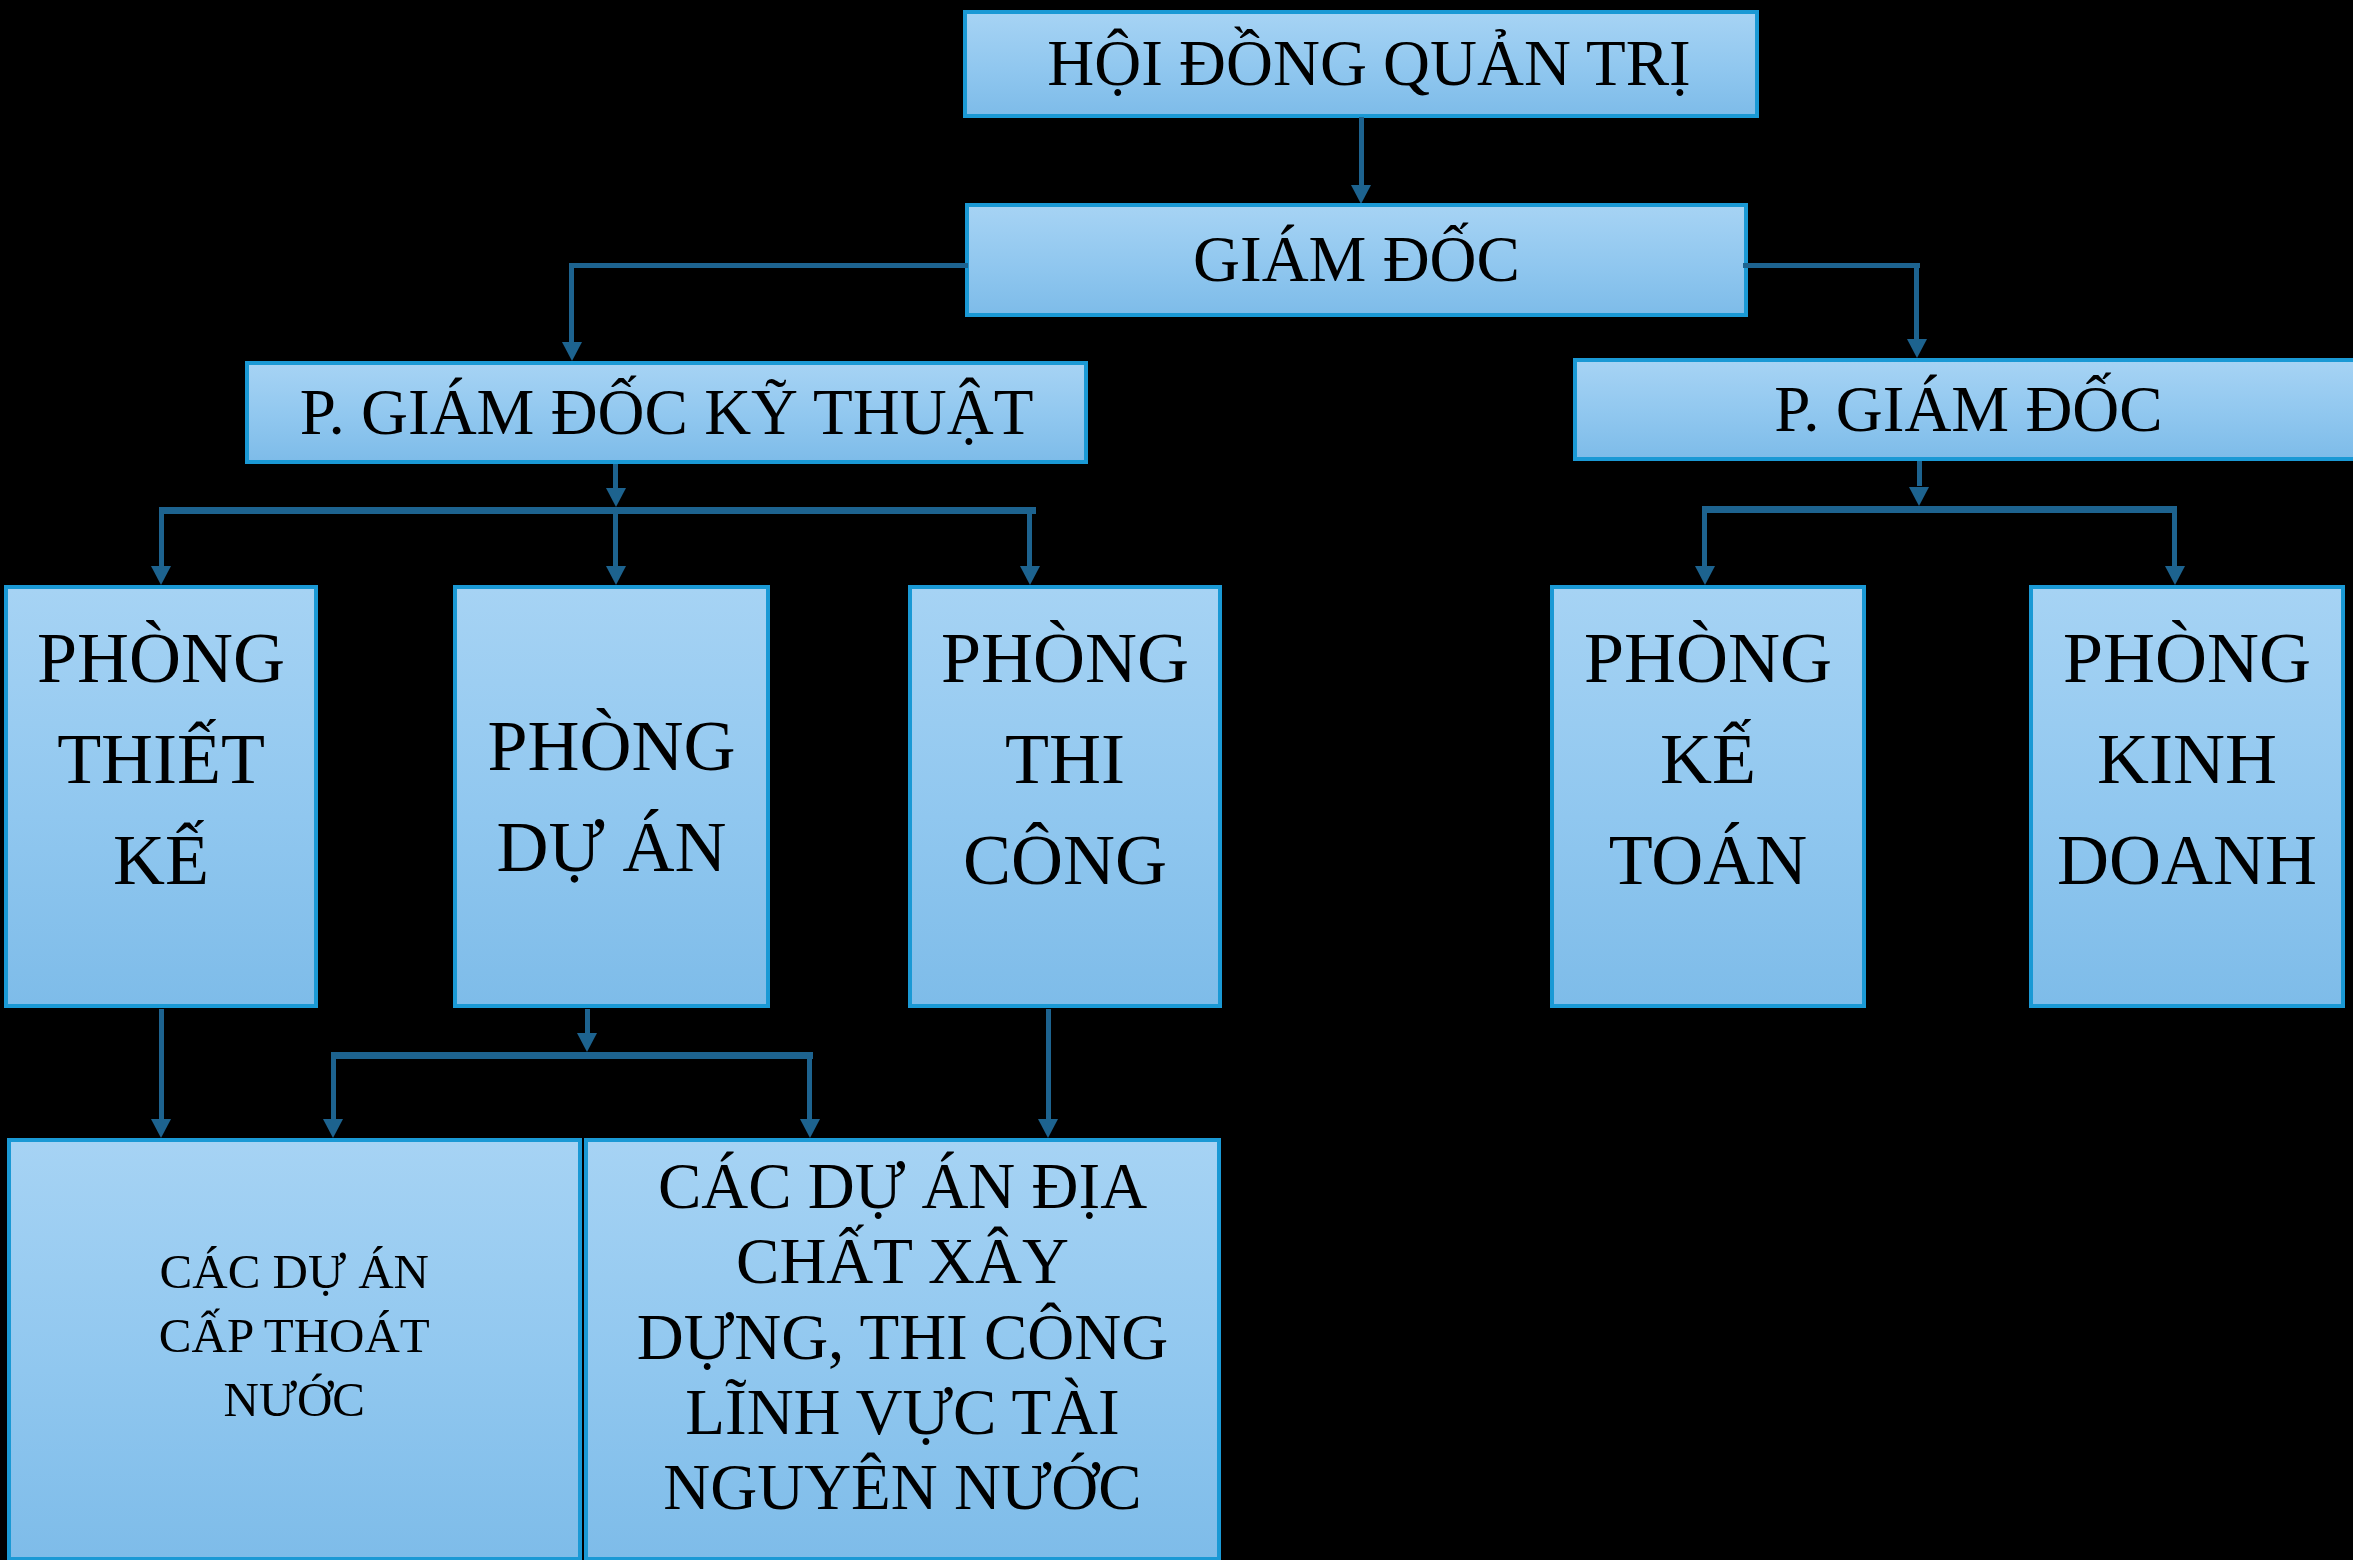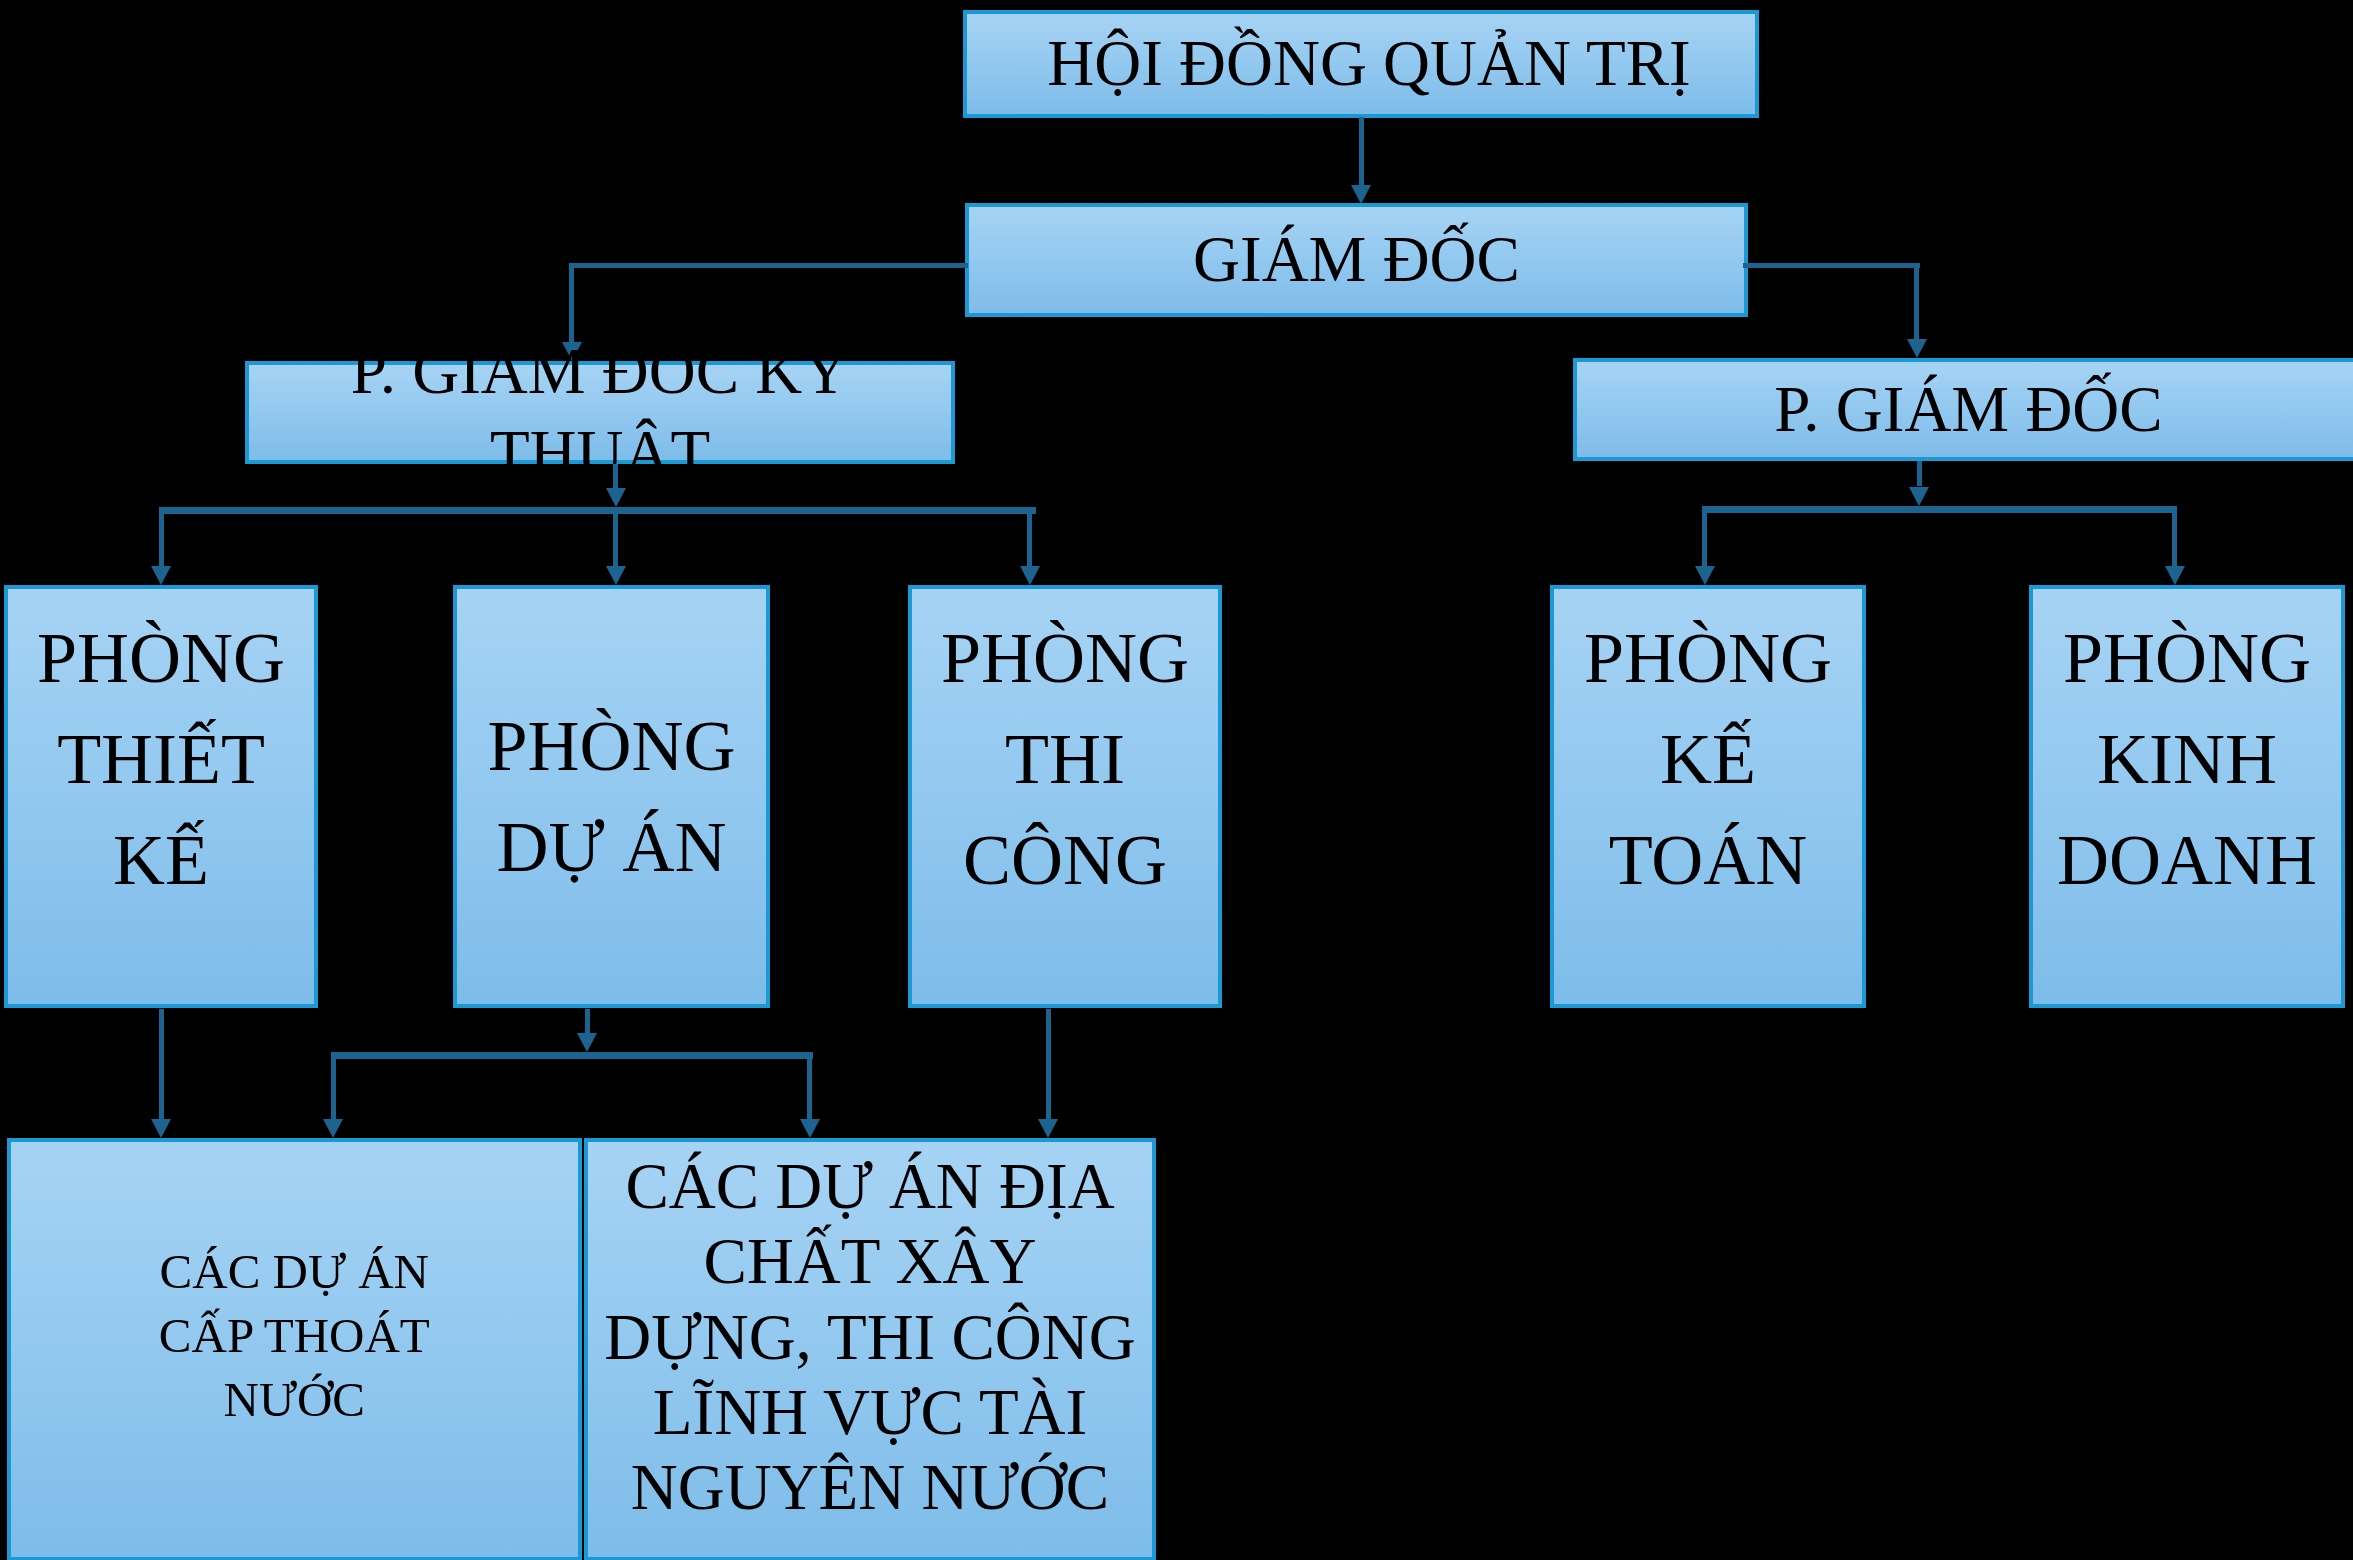--- a/index.html
+++ b/index.html
@@ -66,21 +66,21 @@
   </div>
 
   <div class="line" style="left:569px;top:263px;width:399px;height:5.4px;"></div>
   <div class="line" style="left:569px;top:263px;width:5.4px;height:80px;"></div>
   <div class="ah" style="left:562px;top:342px;"></div>
 
   <div class="line" style="left:1743px;top:263px;width:177px;height:5.4px;"></div>
   <div class="line" style="left:1914px;top:263px;width:5.4px;height:76px;"></div>
   <div class="ah" style="left:1907px;top:339px;"></div>
 
-  <div class="node big" style="left:245px;top:361px;width:710px;height:103px;">
+  <div class="node big" style="left:245px;top:361px;width:843px;height:103px;">
     <span class="node-label">P. GIÁM ĐỐC KỸ THUẬT</span>
   </div>
 
   <div class="node big" style="left:1544px;top:358px;width:791px;height:103px;margin-left:29px;">
     <span class="node-label">P. GIÁM ĐỐC</span>
   </div>
 
   <div class="line" style="left:613px;top:464px;width:5.4px;height:24px;"></div>
   <div class="ah" style="left:606px;top:488px;"></div>
   <div class="line" style="left:159px;top:507px;width:877px;height:6.8px;"></div>
@@ -141,21 +141,21 @@
 
   <div class="line" style="left:1046px;top:1009px;width:5.4px;height:110px;"></div>
   <div class="ah" style="left:1038px;top:1119px;"></div>
 
   <div class="node proj-c" style="left:6.8px;top:1138px;width:575px;height:423px;">
     <span class="node-label">CÁC DỰ ÁN
 CẤP THOÁT
 NƯỚC</span>
   </div>
 
-  <div class="node proj-t v-top" style="left:584px;top:1138px;width:572px;height:423px;">
+  <div class="node proj-t v-top" style="left:584px;top:1138px;width:637px;height:423px;">
     <span class="node-label">CÁC DỰ ÁN ĐỊA
 CHẤT XÂY
 DỰNG, THI CÔNG
 LĨNH VỰC TÀI
 NGUYÊN NƯỚC</span>
   </div>
 
 </div>
 
 

